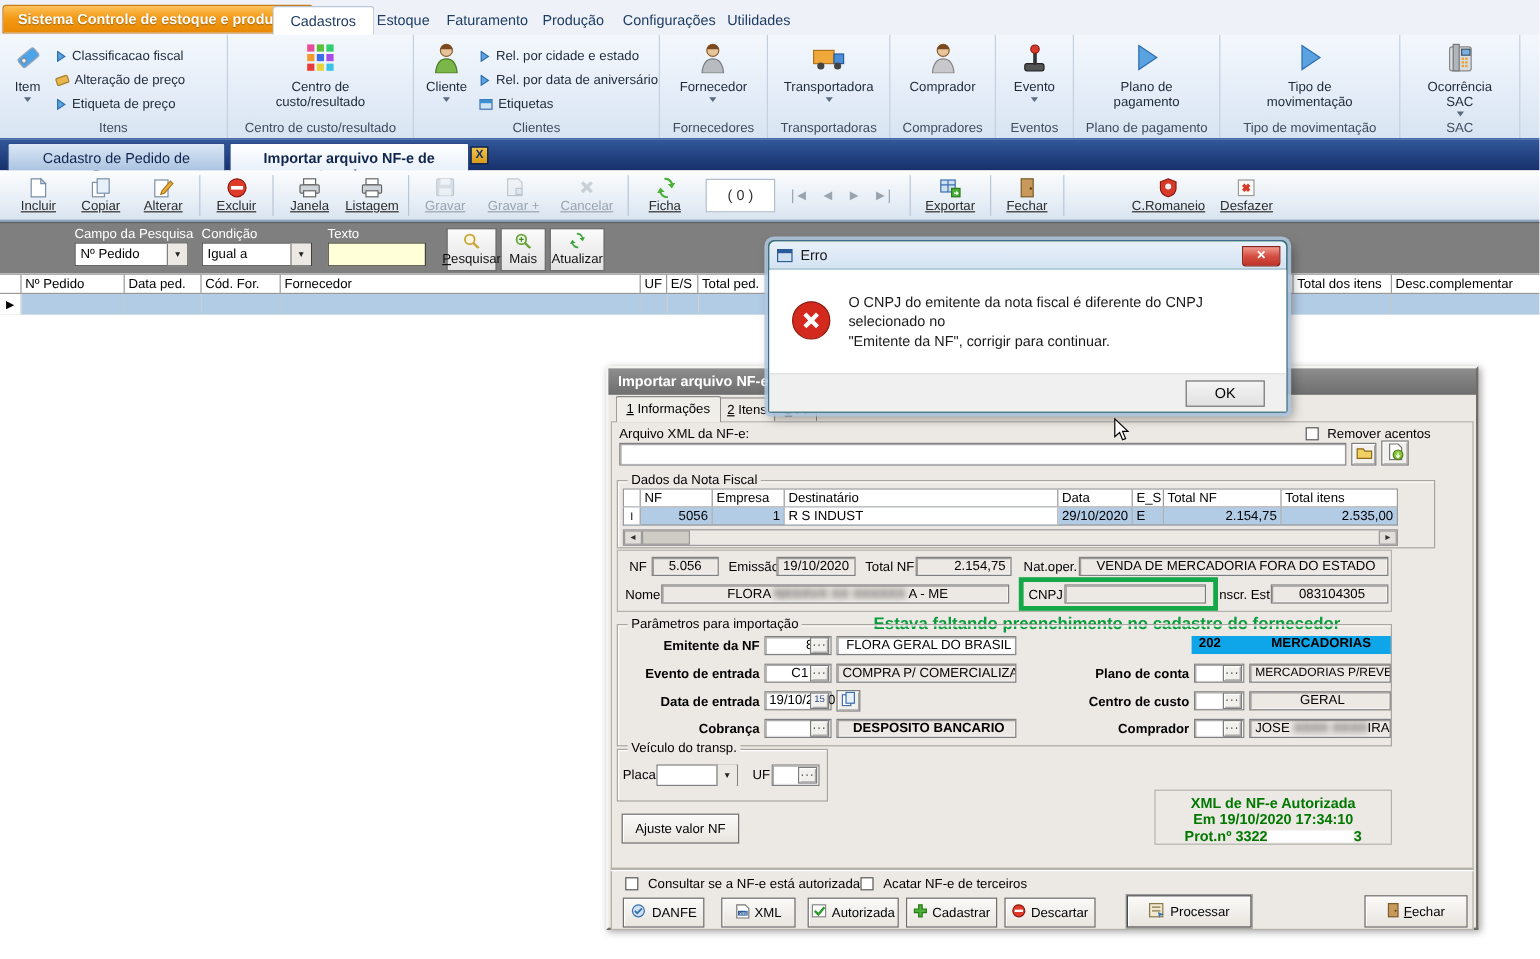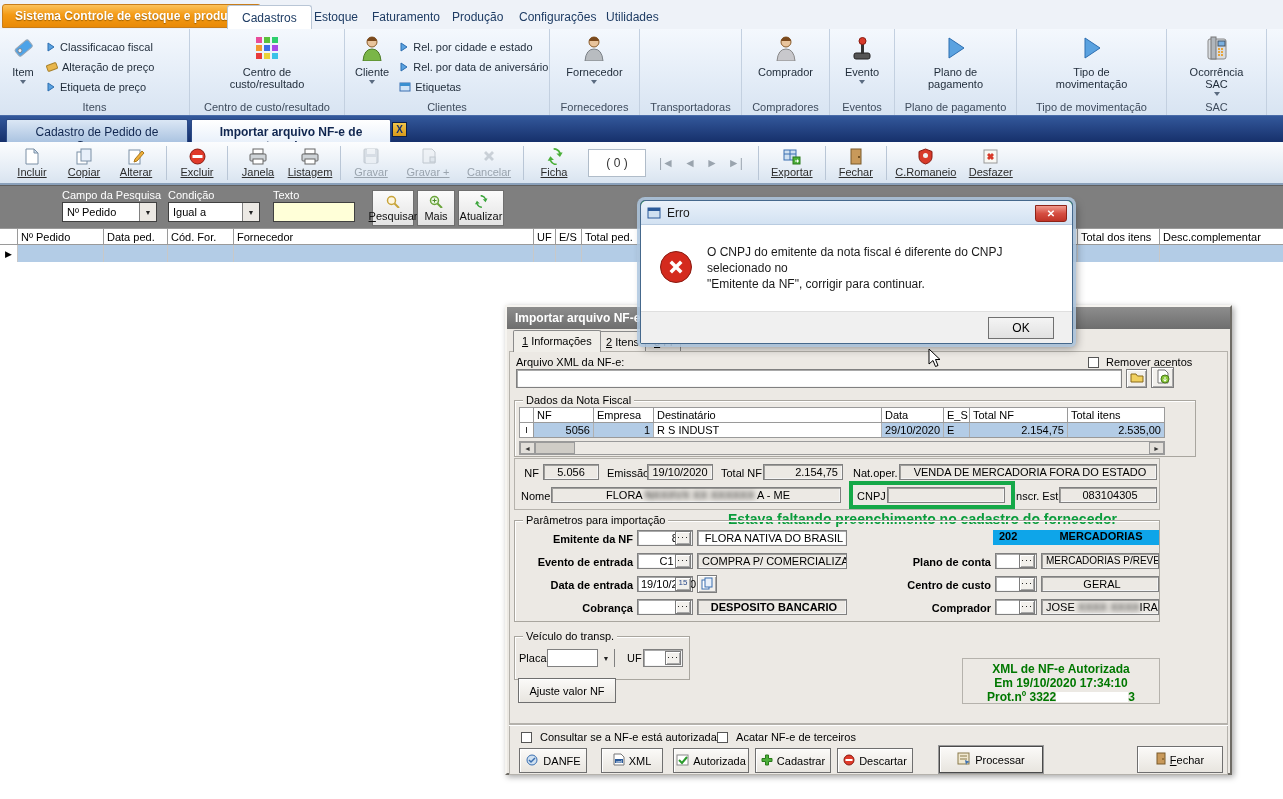--- a/index.html
+++ b/index.html
@@ -218,20 +218,32 @@
               <path d="M3,26 q1,-12 9,-12 q8,0 9,12 Z" fill="#b8bcc0" stroke="#7a8086"></path>
             </svg>
         </span>
         <span class="cap">Fornecedor</span>
         <span class="dropcaret"></span>
       </div>
       <div class="gname">Fornecedores</div>
     </div>
 
     <div class="rgroup" style="width:102px; justify-content:center;">
+      <div class="bigbtn">
+        <span class="ic">
+          <svg width="30" height="26">
+              <rect x="2" y="7" width="17" height="11" fill="#f0a83a" stroke="#b0741a"></rect>
+              <rect x="19" y="10" width="8" height="8" fill="#4a8fd8" stroke="#2a5a9a"></rect>
+              <circle cx="8" cy="20" r="3" fill="#444"></circle>
+              <circle cx="22" cy="20" r="3" fill="#444"></circle>
+            </svg>
+        </span>
+        <span class="cap">Transportadora</span>
+        <span class="dropcaret"></span>
+      </div>
       <div class="gname">Transportadoras</div>
     </div>
 
     <div class="rgroup" style="width:88px; justify-content:center;">
       <div class="bigbtn">
         <span class="ic">
           <svg width="24" height="26">
               <circle cx="12" cy="7" r="5" fill="#e8c49c" stroke="#8a5c2a"></circle>
               <path d="M12,2 a5,5 0 0 1 5,4 l-10,0 a5,5 0 0 1 5,-4" fill="#7a4a1e"></path>
               <path d="M3,26 q1,-12 9,-12 q8,0 9,12 Z" fill="#c8c8cc" stroke="#888"></path>
@@ -427,21 +439,21 @@
   <div class="tbtn">
     <span class="tic">
         <svg width="12" height="17">
           <rect x="1" y="1" width="10" height="15" fill="#c8995a" stroke="#7a5a2a"></rect>
           <circle cx="9" cy="9" r="1" fill="#5a3a10"></circle>
         </svg>
       </span>
     <span class="tcap">Fechar</span>
   </div>
   <div class="tsep"></div>
-  <div class="tbtn" style="min-width:70px;">
+  <div class="tbtn" style="min-width:70px;margin-left:48px;">
     <span class="tic">
         <svg width="15" height="17">
           <path d="M7.5,1 L14,3.5 V9 q0,5 -6.5,7 Q1,14 1,9 V3.5 Z" fill="#d83a2a" stroke="#8a1a10"></path>
           <circle cx="7.5" cy="7.5" r="2.5" fill="#f0f0f0"></circle>
         </svg>
       </span>
     <span class="tcap">C.Romaneio</span>
   </div>
   <div class="tbtn" style="min-width:60px;">
     <span class="tic">
@@ -613,21 +625,21 @@
     </div>
 
     <div class="abs greentxt" style="left:218px; top:159px; font-size:14px; white-space:nowrap;">Estava faltando preenchimento no cadastro do fornecedor</div>
 
     <div class="abs groupbox" style="left:4px; top:168px; width:646px; height:102px;">
       <div class="gb-cap">Parâmetros para importação</div>
 
       <div class="abs fieldlbl" style="left:10px; top:12px; width:108px;">Emitente da NF</div>
       <div class="abs sunken" style="left:122px; top:9px; width:56px; height:16px; text-align:right; padding:1px 2px 0 0;">824</div>
       <div class="abs raised dots" style="left:160px; top:10px; width:16px; height:14px; text-align:center;">···</div>
-      <div class="abs sunken" style="left:182px; top:9px; width:150px; height:16px; padding:1px 0 0 4px; white-space:nowrap; overflow:hidden;">FLORA NATIVA DO BRASIL</div>
+      <div class="abs sunken" style="left:182px; top:9px; width:150px; height:16px; padding:1px 0 0 4px; white-space:nowrap; overflow:hidden;">FLORA GERAL DO BRASIL</div>
 
       <div class="abs fieldlbl" style="left:2px; top:35px; width:116px;">Evento de entrada</div>
       <div class="abs sunken" style="left:122px; top:32px; width:56px; height:16px; padding:1px 0 0 3px;">C1</div>
       <div class="abs raised dots" style="left:160px; top:33px; width:16px; height:14px; text-align:center;">···</div>
       <div class="abs sunken gray" style="left:182px; top:32px; width:150px; height:16px; padding:1px 0 0 4px; white-space:nowrap; overflow:hidden;">COMPRA P/ COMERCIALIZAÇÃO</div>
 
       <div class="abs fieldlbl" style="left:10px; top:58px; width:108px;">Data de entrada</div>
       <div class="abs sunken" style="left:122px; top:55px; width:56px; height:16px; padding:1px 0 0 3px;">19/10/2020</div>
       <div class="abs raised" style="left:160px; top:56px; width:16px; height:14px; text-align:center; font-size:8px; color:#2a4a8a;">15</div>
       <div class="abs raised" style="left:182px; top:54px; width:20px; height:18px; display:flex; align-items:center; justify-content:center;">
@@ -658,21 +670,21 @@
       <div class="abs sunken gray" style="left:526px; top:55px; width:118px; height:16px; padding:1px 0 0 4px;">GERAL</div>
 
       <div class="abs fieldlbl" style="left:386px; top:81px; width:90px;">Comprador</div>
       <div class="abs sunken" style="left:480px; top:78px; width:42px; height:16px; text-align:right; padding:1px 2px 0 0;">20</div>
       <div class="abs raised dots" style="left:504px; top:79px; width:16px; height:14px; text-align:center;">···</div>
       <div class="abs sunken gray" style="left:526px; top:78px; width:118px; height:16px; padding:1px 0 0 4px; white-space:nowrap; overflow:hidden;">
         <span>JOSE </span><span class="redact">XXXX XXXX</span><span>IRA</span>
       </div>
     </div>
 
-    <div class="abs groupbox" style="left:4px; top:272px; width:176px; height:44px;margin-top:12px;">
+    <div class="abs groupbox" style="left:4px; top:272px; width:176px; height:44px;">
       <div class="gb-cap">Veículo do transp.</div>
       <div class="abs" style="left:4px; top:15px;">Placa</div>
       <div class="abs combo" style="left:32px; top:12px; width:68px; border-color:#808080; height:18px;">
         <span></span>
         <span class="cbtn">▼</span>
       </div>
       <div class="abs" style="left:112px; top:15px;">UF</div>
       <div class="abs sunken" style="left:128px; top:12px; width:40px; height:18px;"></div>
       <div class="abs raised dots" style="left:150px; top:14px; width:16px; height:14px; text-align:center;">···</div>
     </div>

